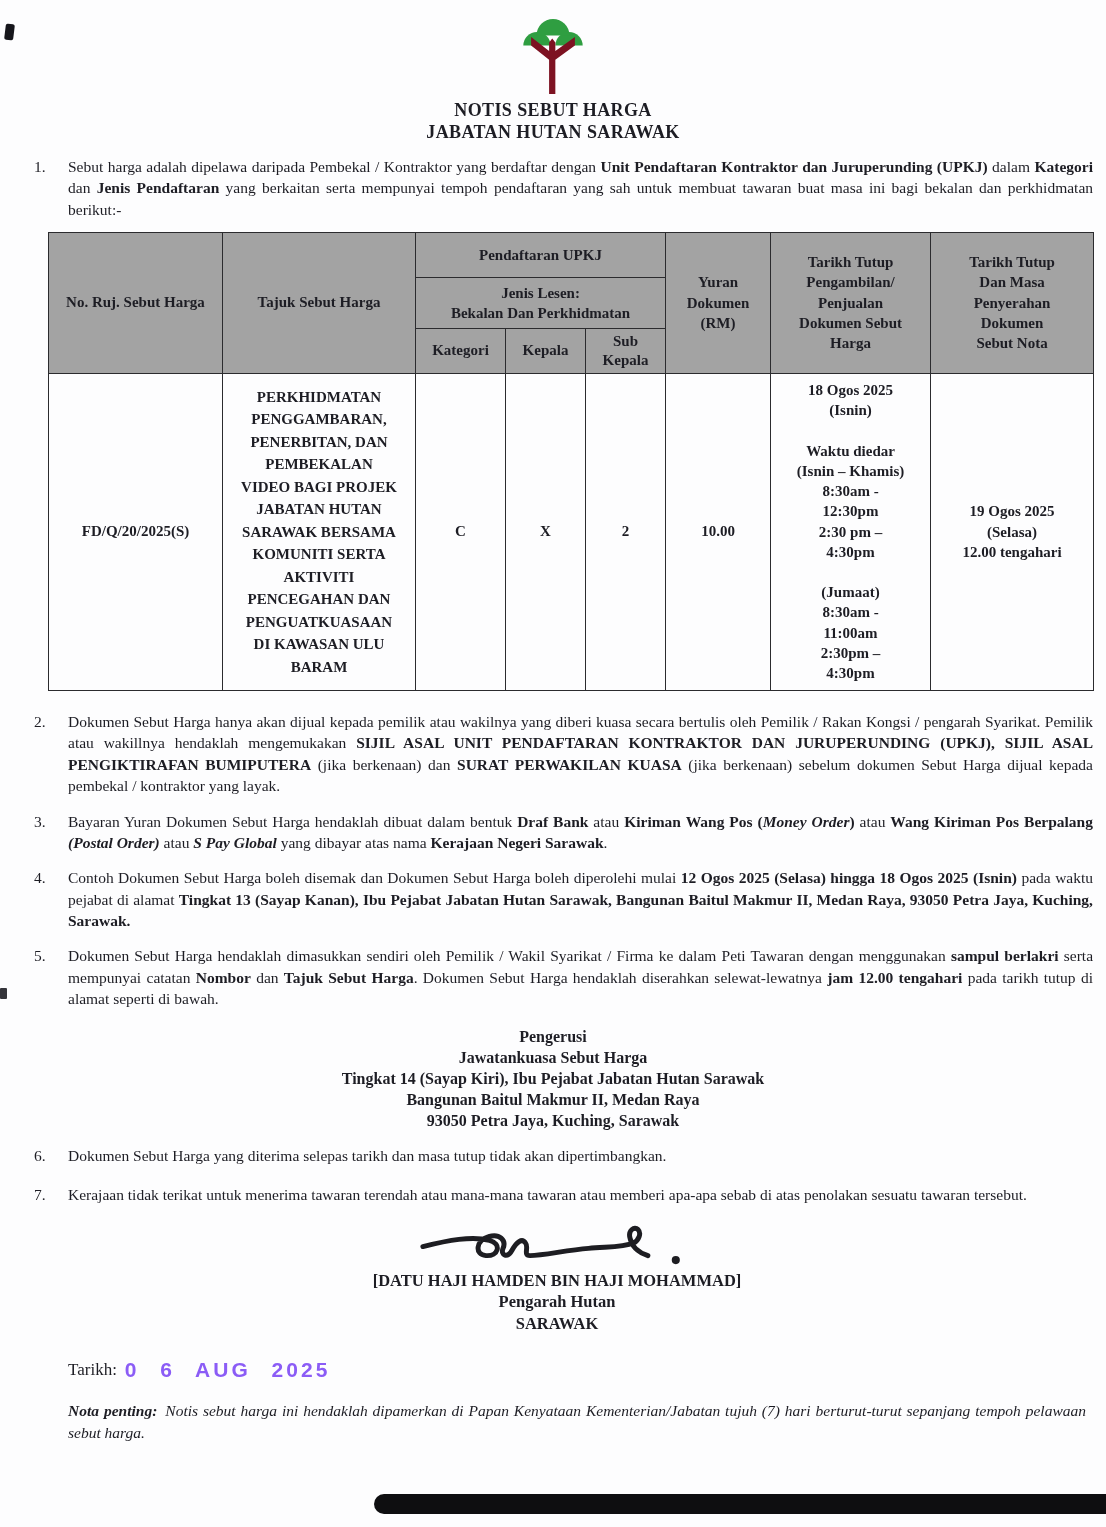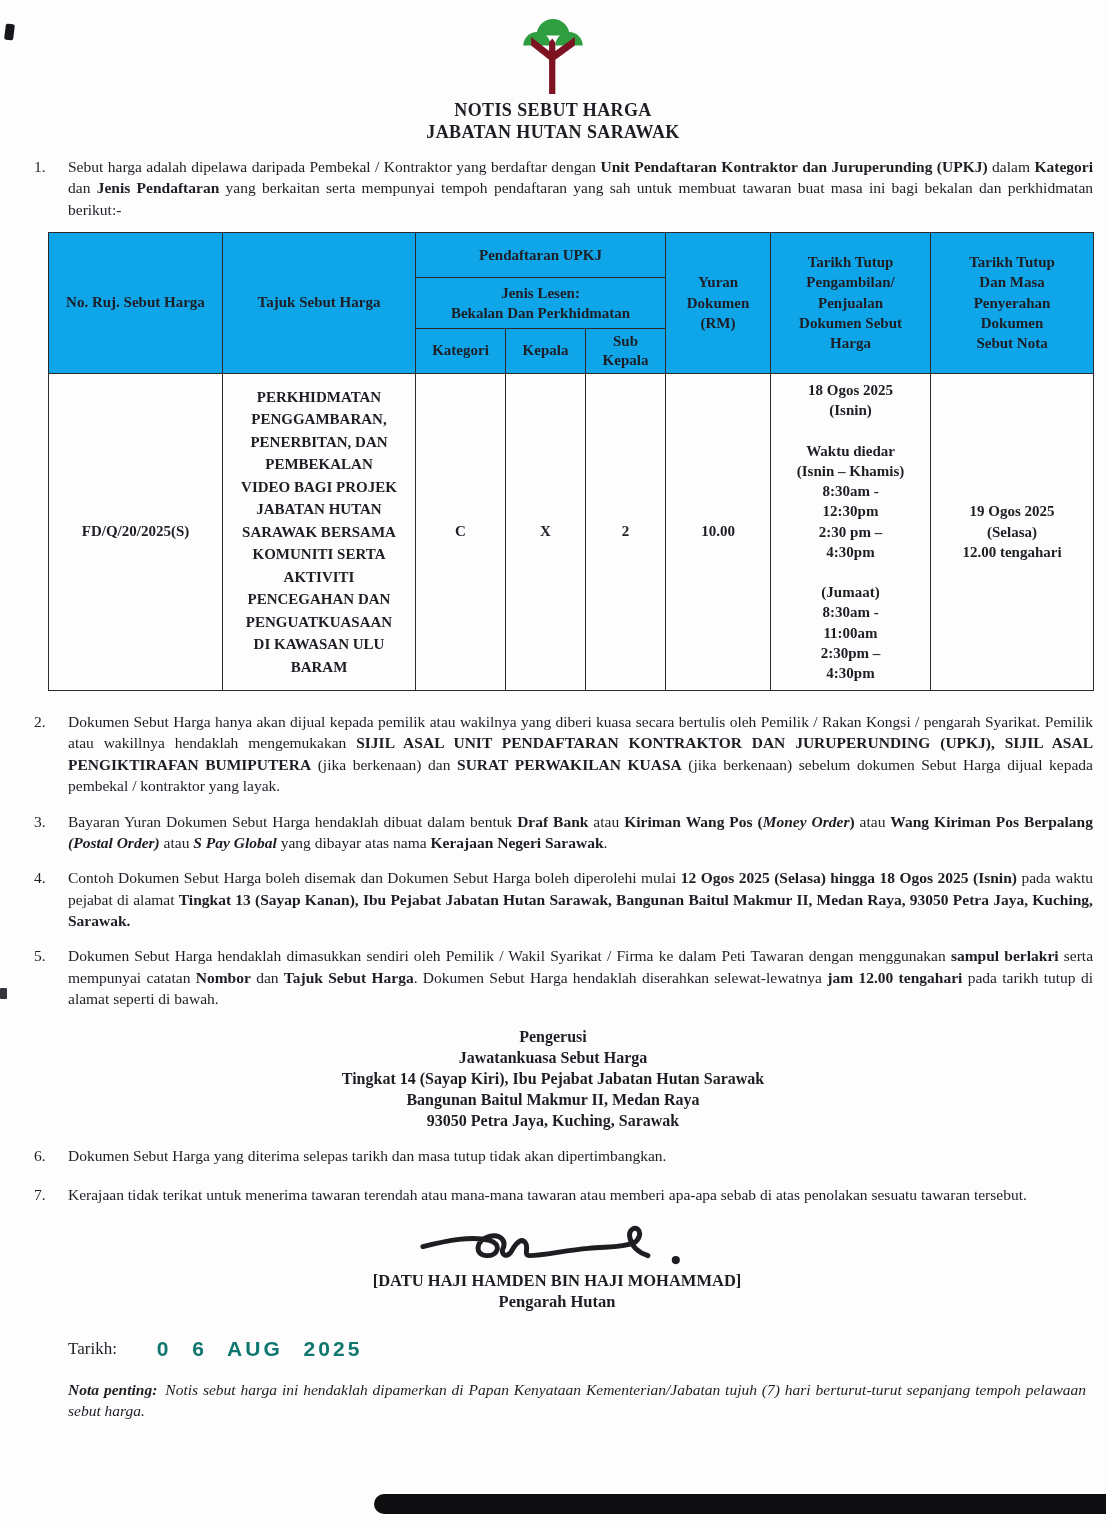--- a/index.html
+++ b/index.html
@@ -17,21 +17,21 @@
   .doc-title { font-weight:bold; font-size:18px; letter-spacing:0.4px; line-height:1.22; }
 
   
   .item { display:flex; margin:10px 13px 0 34px; font-size:15.5px; line-height:1.38; }
   .item-no { width:34px; flex:0 0 34px; }
   .item-body { flex:1; text-align:justify; }
 
   
   table.notice { border-collapse:collapse; margin:12px 13px 0 48px; table-layout:fixed; width:1045px; }
   table.notice th, table.notice td { border:1.6px solid #2b2b2e; padding:3px 6px; }
-  table.notice th { background:#0ea5e9; font-size:15px; font-weight:bold; text-align:center; line-height:1.25; }
+  table.notice th { background:#a3a3a3; font-size:15px; font-weight:bold; text-align:center; line-height:1.25; }
   table.notice .h-row1 th { height:38px; }
   table.notice .h-row2 th { height:44px; }
   table.notice .h-row3 th { height:36px; }
   table.notice td { background:#fdfdfe; text-align:center; vertical-align:middle; font-size:15px; font-weight:bold; }
   table.notice td.tajuk { line-height:1.5; padding:12px 16px; }
   table.notice .body-row { height:288px; }
   .line-gap { height:20px; }
   td .lines div, th .lines div { line-height:1.35; }
 
   
@@ -46,21 +46,21 @@
   .signature-block { text-align:center; margin-top:10px;padding-left:8px; }
   .sig-scribble { display:block; margin:2px auto 0 auto; }
   .sig-name { font-weight:bold; font-size:16.5px; line-height:1.3; }
   .sig-role  { font-weight:bold; font-size:16.5px; line-height:1.3; }
   .sig-region{ font-weight:bold; font-size:16.5px; line-height:1.3; }
 
   
   .date-row { margin:24px 0 0 68px; display:flex; align-items:center; gap:8px; font-size:17px; }
   .stamp {
     font-family:"Liberation Sans", sans-serif; font-weight:bold; font-size:21px;
-    color:#0f766e; letter-spacing:3px; word-spacing:12px;margin-left:32px;
+    color:#8b5cf6; letter-spacing:3px; word-spacing:12px;
   }
 
   
   .nota { margin:18px 20px 0 68px; font-size:15.5px; line-height:1.4; font-style:italic; text-align:justify; }
   .nota-label { font-weight:bold; font-style:italic; margin-right:8px; }
 
   
   .artifact-topleft { position:absolute; left:5px; top:24px; width:9px; height:16px;
     background:#16161b; border-radius:2px; transform:rotate(7deg); }
   .artifact-left-mid { position:absolute; left:0px; top:988px; width:7px; height:11px;
@@ -225,20 +225,21 @@
   </div>
 
 
   <div class="signature-block">
     <svg class="sig-scribble" width="310" height="54" viewBox="0 0 310 60" aria-hidden="true">
       <path d="M6 34 C34 27 60 22 80 27 C94 31 90 45 76 44 C63 43 65 27 79 23 C91 19 99 27 95 36 C92 44 100 47 105 38 C110 29 116 24 120 30 C124 35 117 44 125 44 C140 44 165 38 190 36 C210 34 228 35 240 30 C246 27 249 19 245 15 C241 11 234 16 236 24 C238 35 247 41 256 44" stroke="#1d1d22" stroke-width="5.5" fill="none" stroke-linecap="round"></path>
       <circle cx="287" cy="49" r="4.5" fill="#1d1d22"></circle>
     </svg>
     <div class="sig-name">[DATU HAJI HAMDEN BIN HAJI MOHAMMAD]</div>
     <div class="sig-role">Pengarah Hutan</div>
+    <div class="sig-region">SARAWAK</div>
   </div>
 
   <div class="date-row">
     <span>Tarikh:</span>
     <span class="stamp">0 6  AUG  2025</span>
   </div>
 
   <div class="nota">
     <span class="nota-label">Nota penting:</span><span>Notis sebut harga ini hendaklah dipamerkan di Papan Kenyataan Kementerian/Jabatan tujuh (7) hari berturut-turut sepanjang tempoh pelawaan sebut harga.</span>
   </div>

